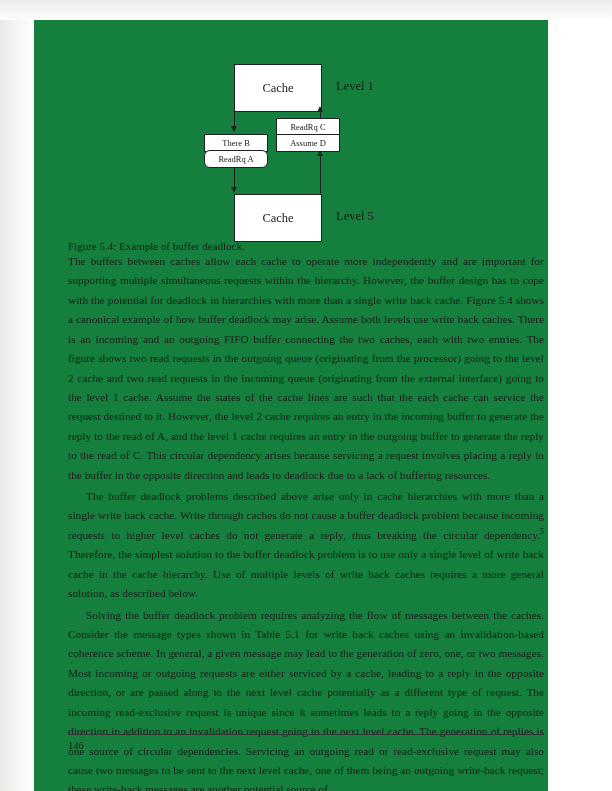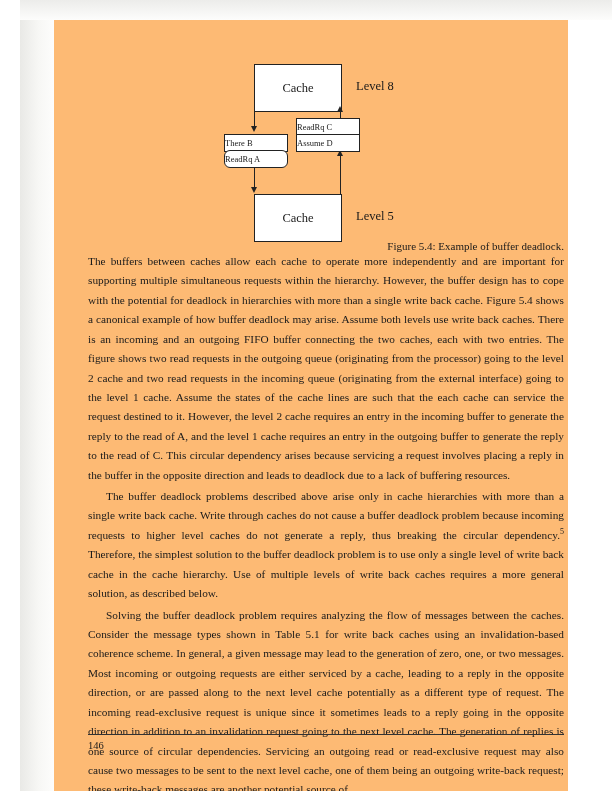--- a/index.html
+++ b/index.html
@@ -13,22 +13,21 @@
     position: relative;
     font-family: "Liberation Serif", serif;
     color: #1a1a1a;
     overflow: hidden;
   }
   .page {
     position: absolute;
     left: 0; top: 0;
     width: 548px;
     height: 791px;
-    background: #fdba74;
-    margin-left: 20px;
+    background: #15803d;
   }
   
   .scan-edge-left {
     position: absolute;
     left: 0; top: 0;
     width: 34px; height: 791px;
     background: linear-gradient(to right, #e9e9e6 0%, #f7f7f5 55%, #fdfdfc 100%);
   }
   .scan-edge-top {
     position: absolute;
@@ -82,20 +81,21 @@
   .level2 { left: 268px; top: 163px; }
 
   .buf {
     position: absolute;
     border: 1px solid #222;
     background: #fff;
     font-size: 8.5px;
     line-height: 1;
     display: flex;
     align-items: center;
+    justify-content: center;
     width: 62px;
     height: 16px;
   }
   .buf-b { left: 136px; top: 88px; }
   .buf-a { left: 136px; top: 104px; border-radius: 6px; }
   .buf-c { left: 208px; top: 72px; }
   .buf-d { left: 208px; top: 88px; }
 
   .arrow-line {
     position: absolute;
@@ -105,21 +105,21 @@
   .arrowhead {
     position: absolute;
     width: 0; height: 0;
     border-left: 3.5px solid transparent;
     border-right: 3.5px solid transparent;
   }
   .arrowhead.down { border-top: 6px solid #222; }
   .arrowhead.up { border-bottom: 6px solid #222; }
 
   .fig-caption {
-    text-align: right;
+    text-align: left;
     font-size: 11px;
     margin-top: 4px;
   }
 
   
   h3.section {
     font-size: 11.5px;
     font-weight: bold;
     margin: 26px 0 10px 0;
   }
@@ -160,21 +160,21 @@
 <div class="page">
   <div class="scan-edge-left"></div>
   <div class="scan-edge-top"></div>
 
   <div class="content">
 
     <div class="figure">
       <div class="box cache-top">
         <span>Cache</span>
       </div>
-      <div class="level-label level1">Level 8</div>
+      <div class="level-label level1">Level 1</div>
 
       <div class="box cache-bottom">
         <span>Cache</span>
       </div>
       <div class="level-label level2">Level 5</div>
 
       <div class="arrow-line" style="left:166px; top:64px; height:18px;"></div>
       <div class="arrowhead down" style="left:162.5px; top:80px;"></div>
 
       <div class="arrow-line" style="left:166px; top:120px; height:22px;"></div>

